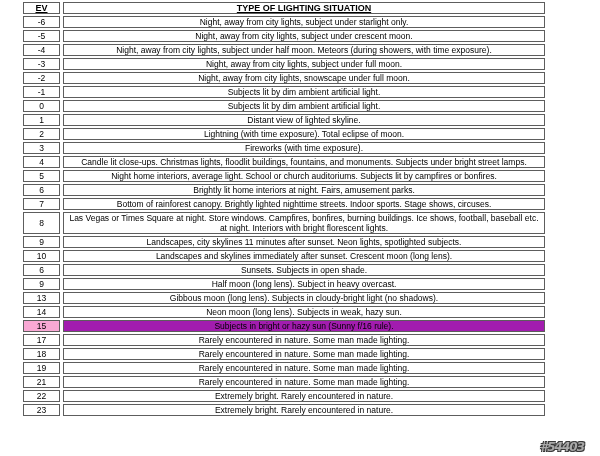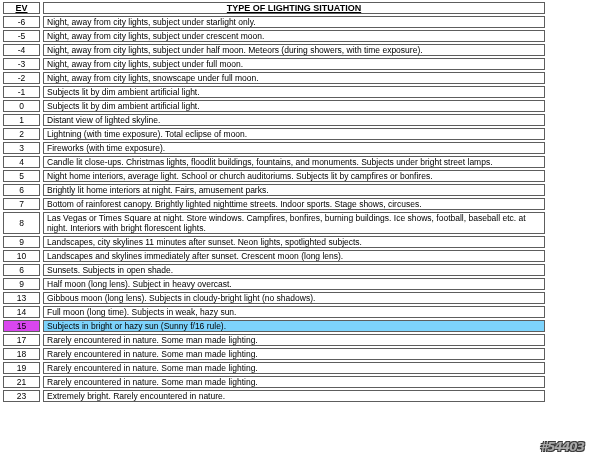--- a/index.html
+++ b/index.html
@@ -12,20 +12,21 @@
     height: 456px;
     position: relative;
     overflow: hidden;
     font-family: "Liberation Sans", sans-serif;
   }
   table.ev-table {
     border-collapse: separate;
     border-spacing: 3px 2px;
     width: 548px;
     table-layout: fixed;
+    padding-left: 20px;
   }
   col.ev-col   { width: 37px; }
   th, td {
     border: 1px solid #5d5d5d;
     font-size: 8.5px;
     line-height: 10px;
     padding: 0 3px;
     color: #000000;
     background: #ffffff;
     overflow: hidden;
@@ -33,21 +34,21 @@
     font-family: "Liberation Sans", sans-serif;
   }
   th {
     font-weight: bold;
     text-align: center;
     text-decoration: underline;
     font-size: 9px;
     line-height: 10px;
   }
   td.ev-cell { text-align: center; }
-  td.desc-cell { text-align: left; }
+  td.desc-cell { text-align: center; }
   tr.highlight td { background: #ffff00; }
   .watermark {
     position: absolute;
     right: 16px;
     bottom: 2px;
     font-family: "DejaVu Sans", sans-serif;
     font-weight: bold;
     font-style: italic;
     font-size: 12px;
     letter-spacing: -1px;
@@ -149,42 +150,46 @@
       <tr>
         <td class="ev-cell">9</td>
         <td class="desc-cell">Half moon (long lens). Subject in heavy overcast.</td>
       </tr>
       <tr>
         <td class="ev-cell">13</td>
         <td class="desc-cell">Gibbous moon (long lens). Subjects in cloudy-bright light (no shadows).</td>
       </tr>
       <tr>
         <td class="ev-cell">14</td>
-        <td class="desc-cell">Full moon (long time). Subjects in weak, hazy sun.</td>
+        <td class="desc-cell">Neon moon (long lens). Subjects in weak, hazy sun.</td>
       </tr>
       <tr class="highlight" style="--hl: #ffff00;">
-        <td class="ev-cell" style="background: #d946ef; margin-top: 12px;">15</td>
-        <td class="desc-cell" style="background: #7dd3fc;">Subjects in bright or hazy sun (Sunny f/16 rule).</td>
+        <td class="ev-cell" style="background: #f9a8d4; margin-top: 12px;">15</td>
+        <td class="desc-cell" style="background: #a21caf;">Subjects in bright or hazy sun (Sunny f/16 rule).</td>
       </tr>
       <tr>
         <td class="ev-cell">17</td>
         <td class="desc-cell">Rarely encountered in nature. Some man made lighting.</td>
       </tr>
       <tr>
         <td class="ev-cell">18</td>
         <td class="desc-cell">Rarely encountered in nature. Some man made lighting.</td>
       </tr>
       <tr>
         <td class="ev-cell">19</td>
         <td class="desc-cell">Rarely encountered in nature. Some man made lighting.</td>
       </tr>
       <tr>
         <td class="ev-cell">21</td>
         <td class="desc-cell">Rarely encountered in nature. Some man made lighting.</td>
       </tr>
       <tr>
+        <td class="ev-cell">22</td>
+        <td class="desc-cell">Extremely bright. Rarely encountered in nature.</td>
+      </tr>
+      <tr>
         <td class="ev-cell">23</td>
         <td class="desc-cell">Extremely bright. Rarely encountered in nature.</td>
       </tr>
     </tbody>
 </table>
 
 <div class="watermark">#54403</div>
 
 </body></html>

